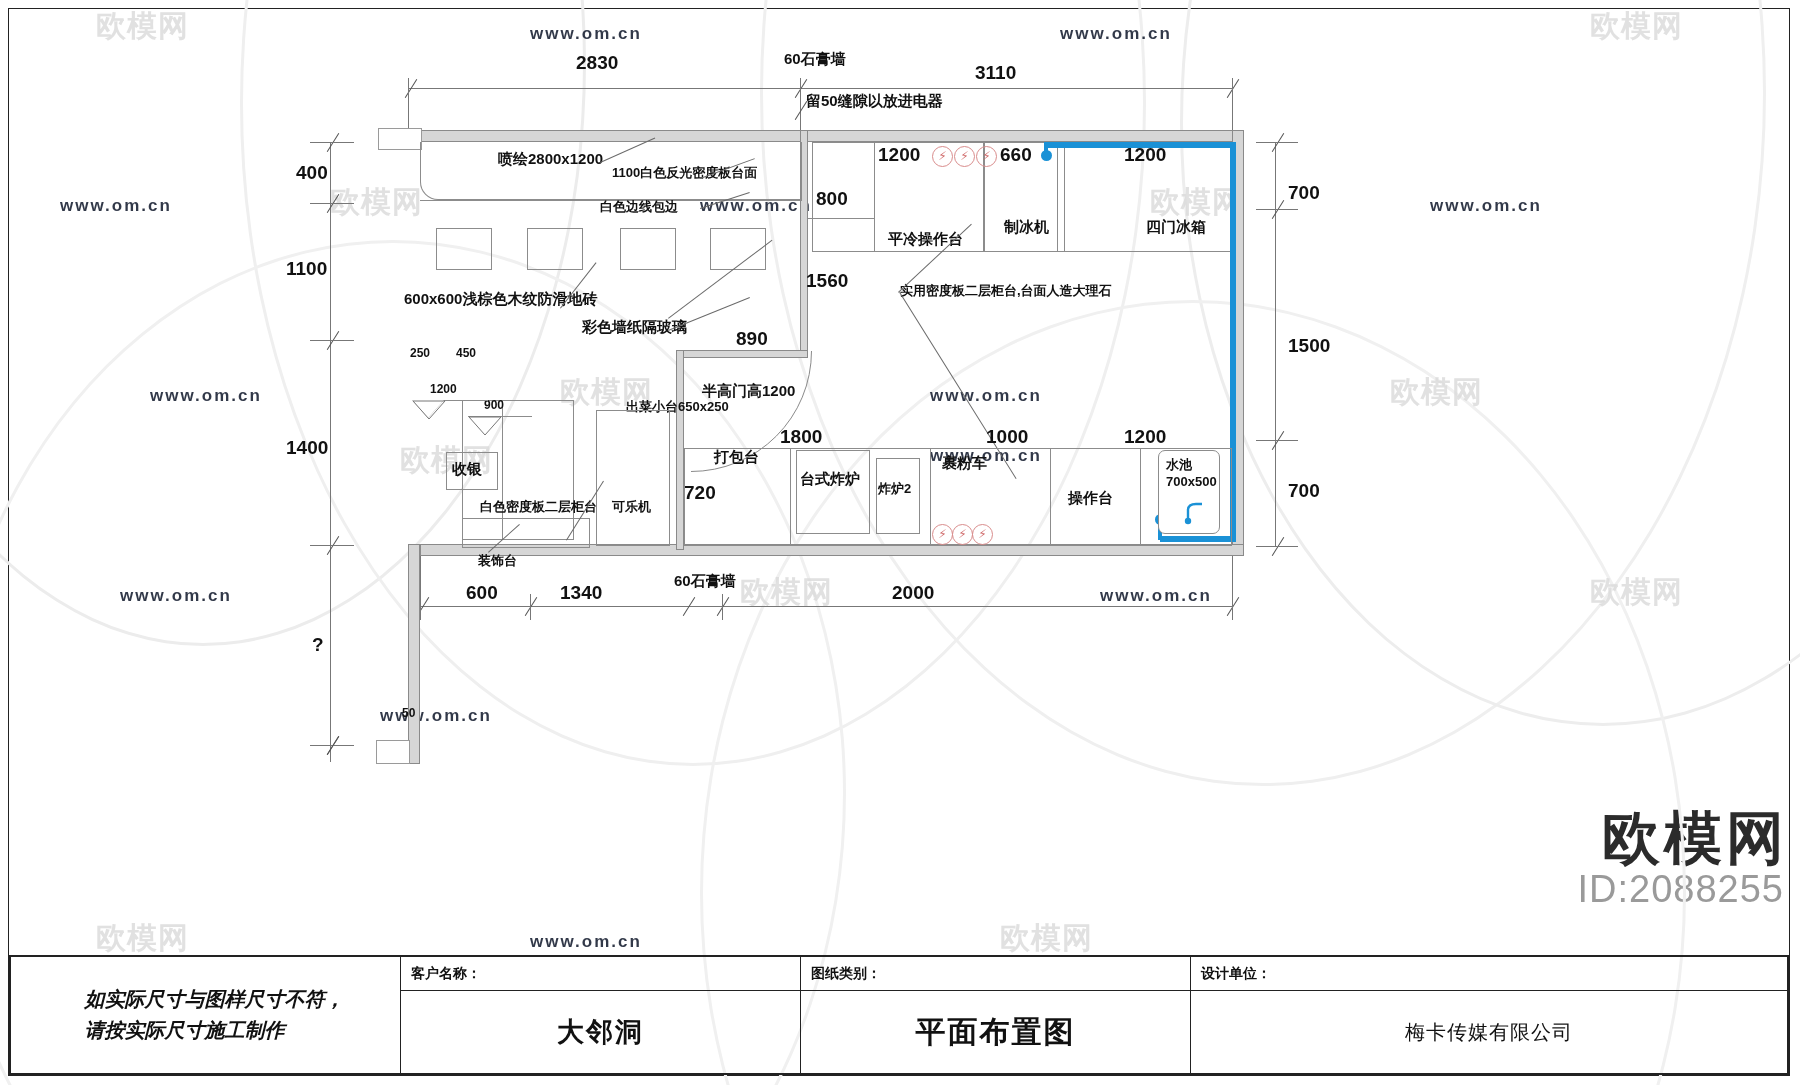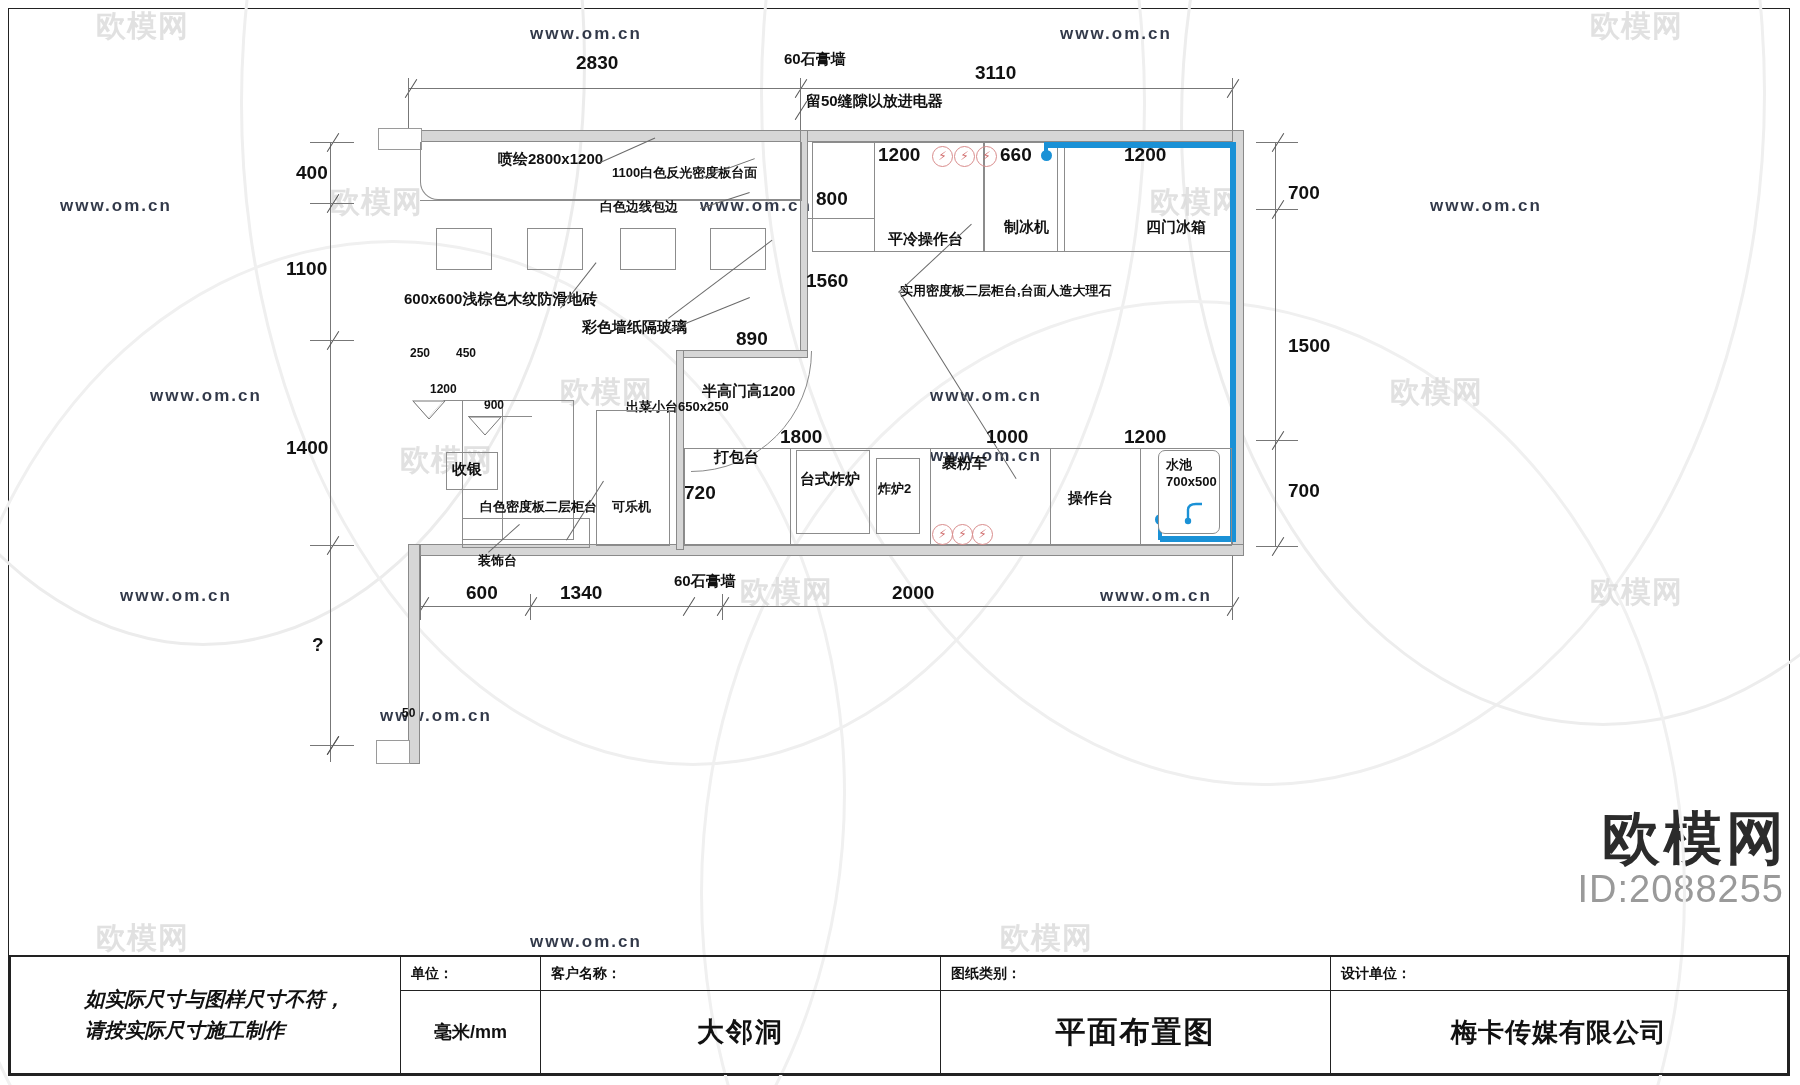--- a/index.html
+++ b/index.html
@@ -60,21 +60,21 @@
   .tb-top{border-bottom:1.6px solid #222;box-sizing:border-box;height:34px;
           display:flex;align-items:center;padding-left:10px;font-size:14px;font-weight:700;}
   .tb-bot{flex:1;display:flex;align-items:center;justify-content:center;}
   .tb-unit{flex:0 0 140px;}
   .tb-unit .tb-bot{font-size:18px;font-weight:700;}
   .tb-kind{flex:0 0 390px;}
   .tb-kind .tb-bot{font-size:30px;font-weight:800;letter-spacing:2px;}
   .tb-cust{flex:0 0 400px;}
   .tb-cust .tb-bot{font-size:27px;font-weight:800;letter-spacing:2px;}
   .tb-design{flex:1;}
-  .tb-design .tb-bot{font-size:26px;font-weight:700;letter-spacing:1px;}
+  .tb-design .tb-bot{font-size:20px;font-weight:400;letter-spacing:1px;}
 </style>
 </head>
 <body>
 
 <div id="sheet">
 
   <div class="wm-layer">
     <div class="wm-arc" style="left:-180px;top:-520px;width:760px;height:1160px;border-width:3px;border-color:#ececec;"></div>
     <div class="wm-arc" style="left:240px;top:-560px;width:900px;height:1320px;border-width:3px;border-color:#efefef;"></div>
     <div class="wm-arc" style="left:760px;top:-600px;width:1000px;height:1380px;border-width:3px;border-color:#efefef;"></div>
@@ -321,24 +321,20 @@
   </div>
 
   <div class="tb">
     <div class="tb-cell tb-note">
       <div>
         <span>如实际尺寸与图样尺寸不符，</span><br>
         <span>请按实际尺寸施工制作</span>
       </div>
     </div>
 
-    <div class="tb-cell tb-stack tb-unit">
-      <div class="tb-top">单位：</div>
-      <div class="tb-bot">毫米/mm</div>
-    </div>
 
     <div class="tb-cell tb-stack tb-cust">
       <div class="tb-top">客户名称：</div>
       <div class="tb-bot">大邻洞</div>
     </div>
 
     <div class="tb-cell tb-stack tb-kind">
       <div class="tb-top">图纸类别：</div>
       <div class="tb-bot">平面布置图</div>
     </div>

